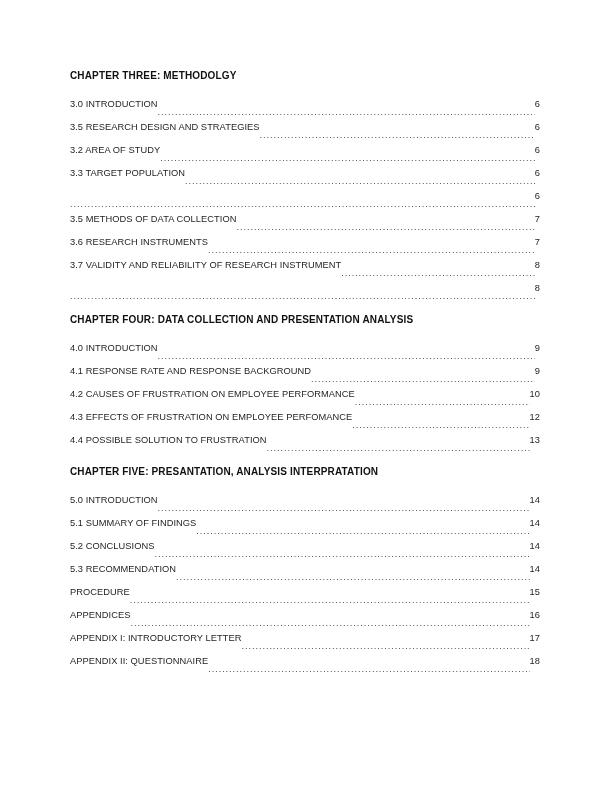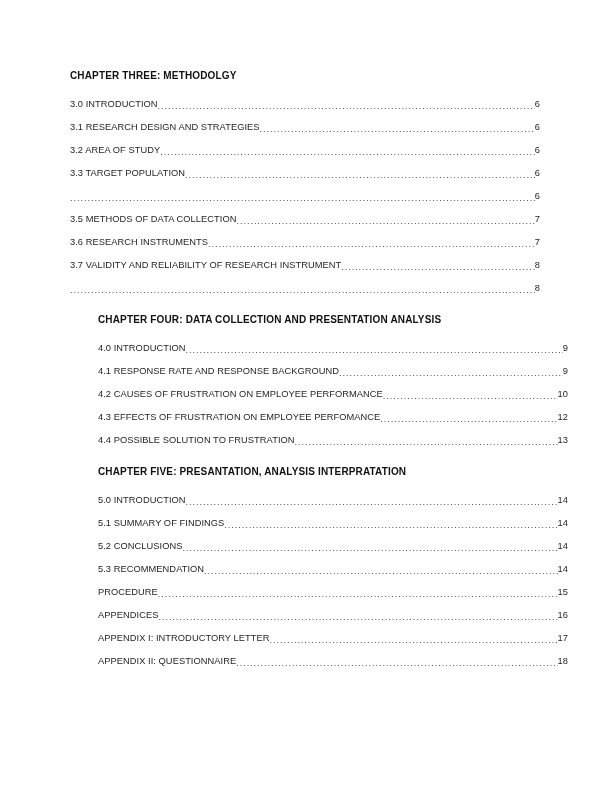--- a/index.html
+++ b/index.html
@@ -33,28 +33,27 @@
     margin: 0;
     padding: 0;
     line-height: 16px;
     white-space: nowrap;
   }
   .chapter-block {
     margin-bottom: 0;
   }
   .chapter-block + .chapter-block {
     margin-top: 12px;
-    margin-left: 28px;
   }
   .entries {
     margin-top: 9px;
   }
   .toc-entry {
     display: flex;
-    align-items: center;
+    align-items: flex-end;
     width: 470px;
     height: 23px;
     font-size: 9.3px;
     letter-spacing: 0.05px;
     color: #1e1e1e;
     line-height: 23px;
     white-space: nowrap;
     overflow: hidden;
   }
   .entry-title {
@@ -92,21 +91,21 @@
   <div class="toc" id="toc-root">
       <div class="chapter-block">
         <div class="chapter-heading">CHAPTER THREE: METHODOLGY</div>
         <div class="entries">
           <div class="toc-entry">
             <span class="entry-title">3.0 INTRODUCTION</span>
             <span class="entry-leader"></span>
             <span class="entry-page">6</span>
           </div>
           <div class="toc-entry">
-            <span class="entry-title">3.1 RESEARCH DESIGN AND STRATEGIES</span>
+            <span class="entry-title">3.5 RESEARCH DESIGN AND STRATEGIES</span>
             <span class="entry-leader"></span>
             <span class="entry-page">6</span>
           </div>
           <div class="toc-entry">
             <span class="entry-title">3.2 AREA OF STUDY</span>
             <span class="entry-leader"></span>
             <span class="entry-page">6</span>
           </div>
           <div class="toc-entry">
             <span class="entry-title">3.3 TARGET POPULATION</span>

